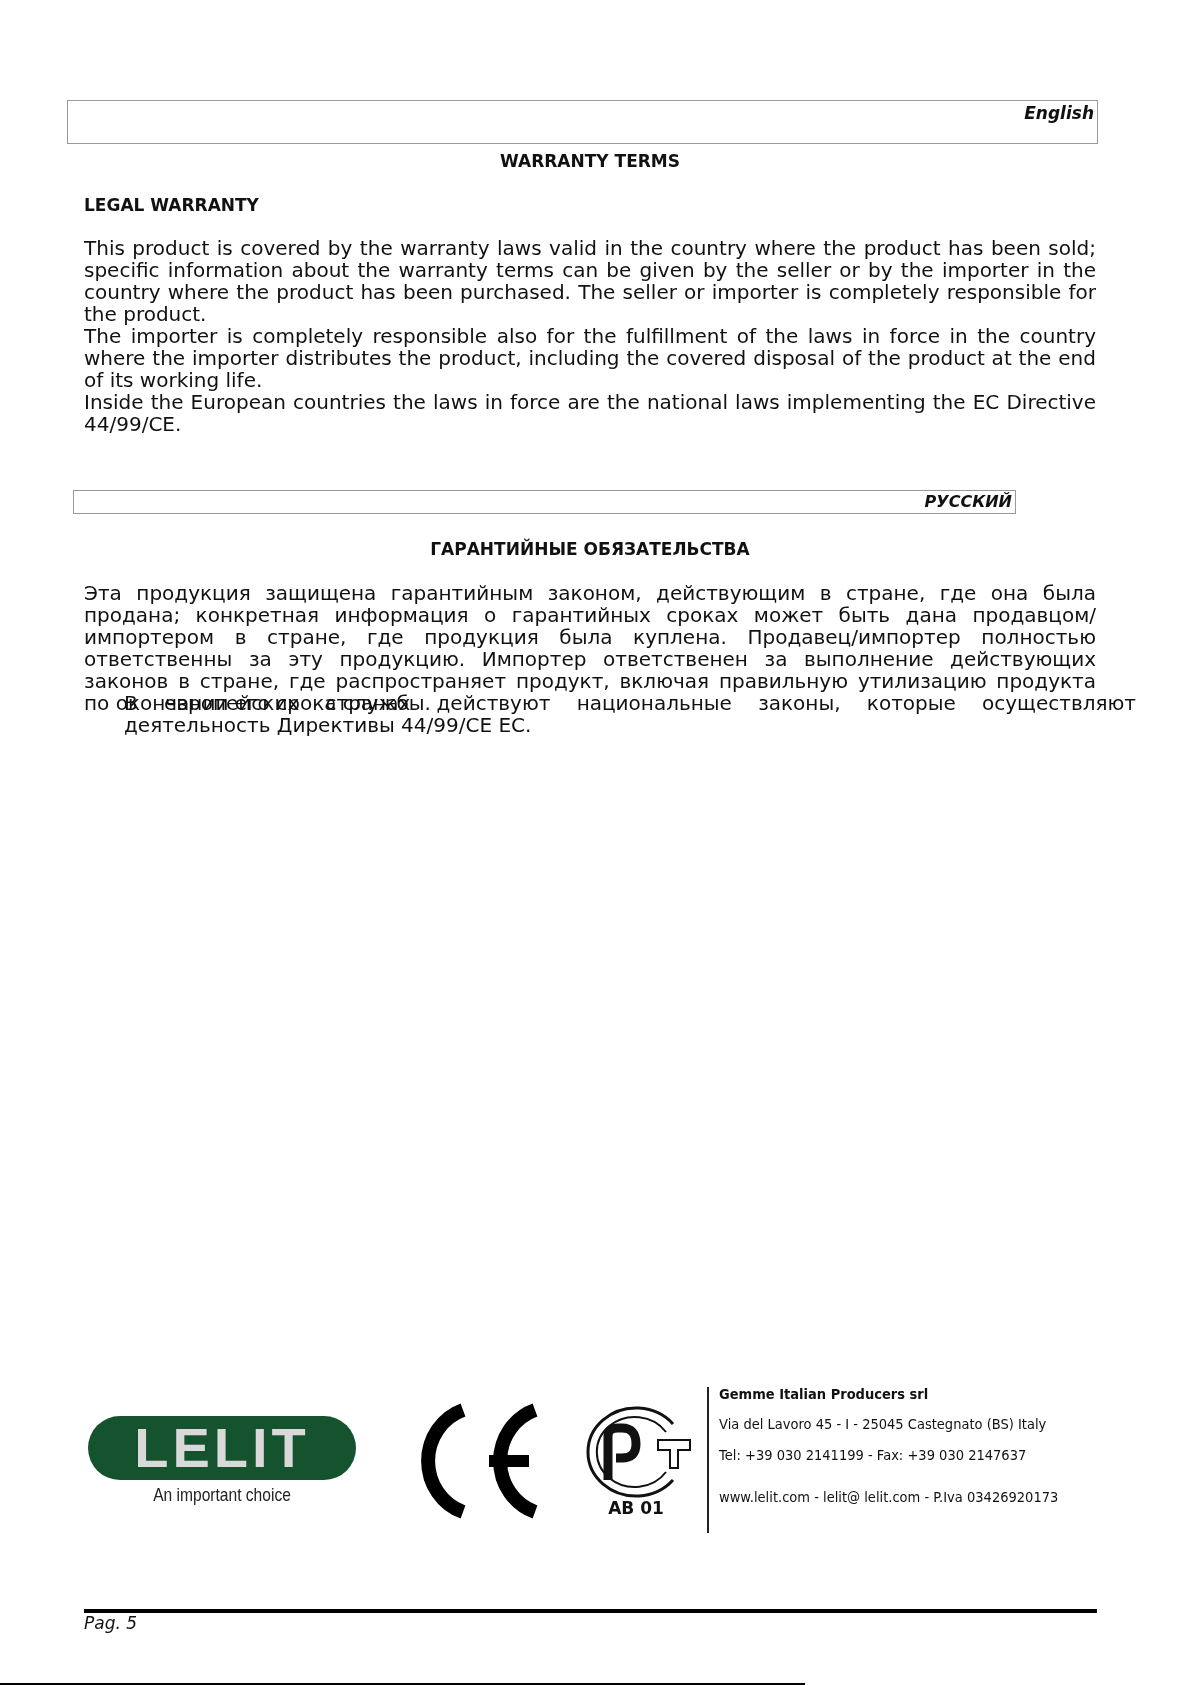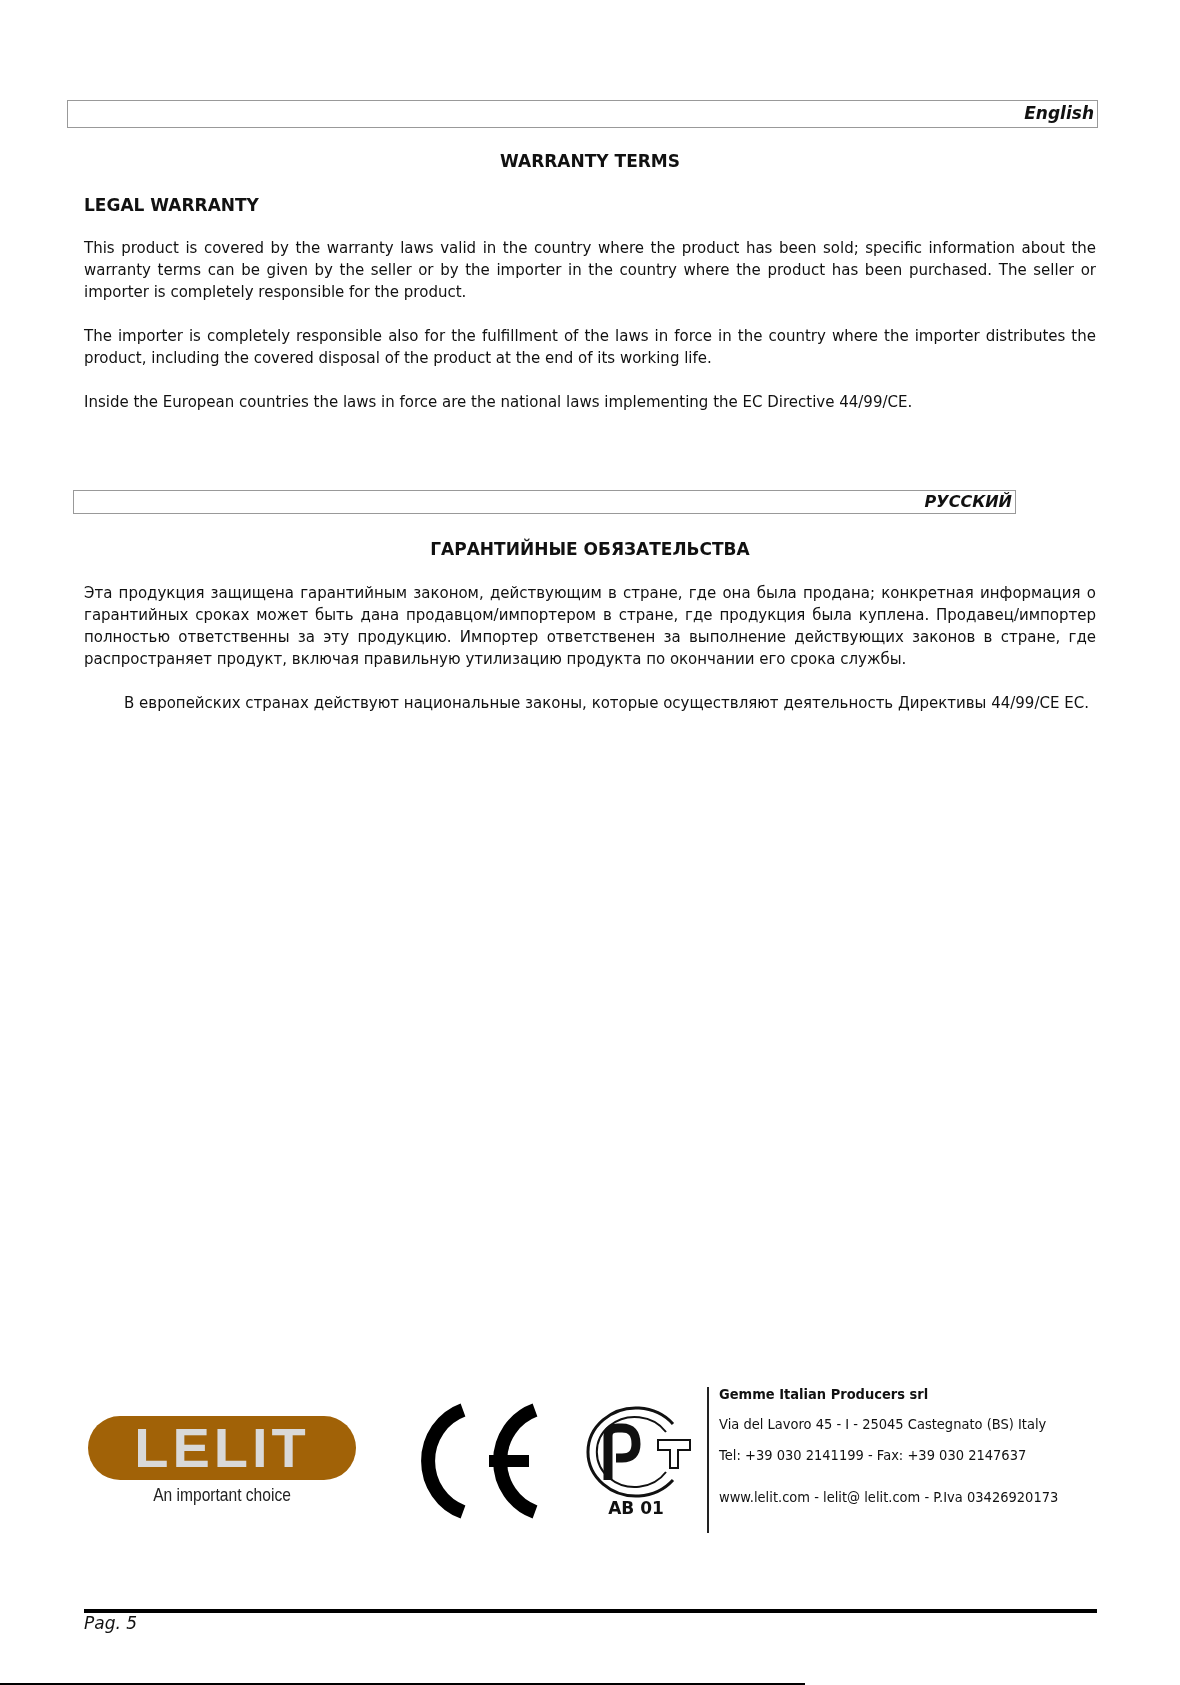--- a/index.html
+++ b/index.html
@@ -4,44 +4,44 @@
 <style>
   html, body { margin:0; padding:0; background:#fff; }
   body { width:1180px; height:1685px; position:relative; overflow:hidden;
          font-family:"DejaVu Sans", sans-serif; color:#111; }
   .lang-box { position:absolute; border:1px solid #999; box-sizing:border-box;
               text-align:right; font-weight:bold; font-style:italic; font-size:17px;
               padding-right:3px; line-height:25px; }
   .title { position:absolute; left:0; width:1180px; text-align:center;
            font-weight:bold; font-size:17px; }
   .subhead { position:absolute; left:84px; font-weight:bold; font-size:17px; }
-  .para { position:absolute; left:84px; width:1012px; font-size:15px;
+  .para { position:absolute; left:84px; width:1012px; font-size:20px;
           line-height:22px; text-align:justify; margin:0; }
   .ru { text-align:justify; text-align-last:auto; }
   .logo-lelit { position:absolute; left:88px; top:1416px; width:268px; height:64px;
-                background:#a16207; border-radius:32px; }
+                background:#14532d; border-radius:32px; }
   .logo-lelit span { position:absolute; left:0; right:0; top:4px; text-align:center;
                      font-family:"Liberation Sans", sans-serif; font-weight:bold;
                      font-size:56px; letter-spacing:4px; color:#d9d9d9; line-height:56px; }
   .tagline { position:absolute; left:88px; top:1484px; width:268px; text-align:center;
              font-family:"Liberation Sans", sans-serif; font-size:19px; color:#222;
              transform:scaleX(0.82); }
   .ce { position:absolute; top:1402px; width:150px; height:118px; }
   .rst { position:absolute; left:578px; top:1402px; width:116px; height:118px; }
   .vline { position:absolute; left:707px; top:1387px; width:2px; height:146px; background:#222; }
   .company { position:absolute; left:719px; font-size:14.5px; color:#111;
              font-family:"DejaVu Sans", sans-serif; transform-origin:left center; transform:scaleX(0.9); white-space:nowrap; }
   .footer-rule { position:absolute; left:84px; top:1609px; width:1013px; height:4px; background:#000; }
   .page-num { position:absolute; left:84px; top:1613px; font-style:italic; font-size:17px; }
   .bottom-rule { position:absolute; left:0; top:1683px; width:805px; height:2px; background:#000; }
 </style>
 </head>
 <body>
 
-<div class="lang-box" style="left:67px; top:100px; width:1031px; height:28px;">
+<div class="lang-box" style="left:67px; top:100px; width:1031px; height:44px;">
   <span>English</span>
 </div>
 <div class="title" style="top:151px;">WARRANTY TERMS</div>
 <div class="subhead" style="top:195px;">LEGAL WARRANTY</div>
 <p class="para" style="top:237px;">This product is covered by the warranty laws valid in the country where the product has been sold; specific information about the warranty terms can be given by the seller or by the importer in the country where the product has been purchased. The seller or importer is completely responsible for the product.</p>
 <p class="para" style="top:325px;">The importer is completely responsible also for the fulfillment of the laws in force in the country where the importer distributes the product, including the covered disposal of the product at the end of its working life.</p>
 <p class="para" style="top:391px;">Inside the European countries the laws in force are the national laws implementing the EC Directive 44/99/CE.</p>
 
 <div class="lang-box" style="left:73px; top:490px; width:943px; height:24px; line-height:22px; font-size:16px;">
   <span>РУССКИЙ</span>

